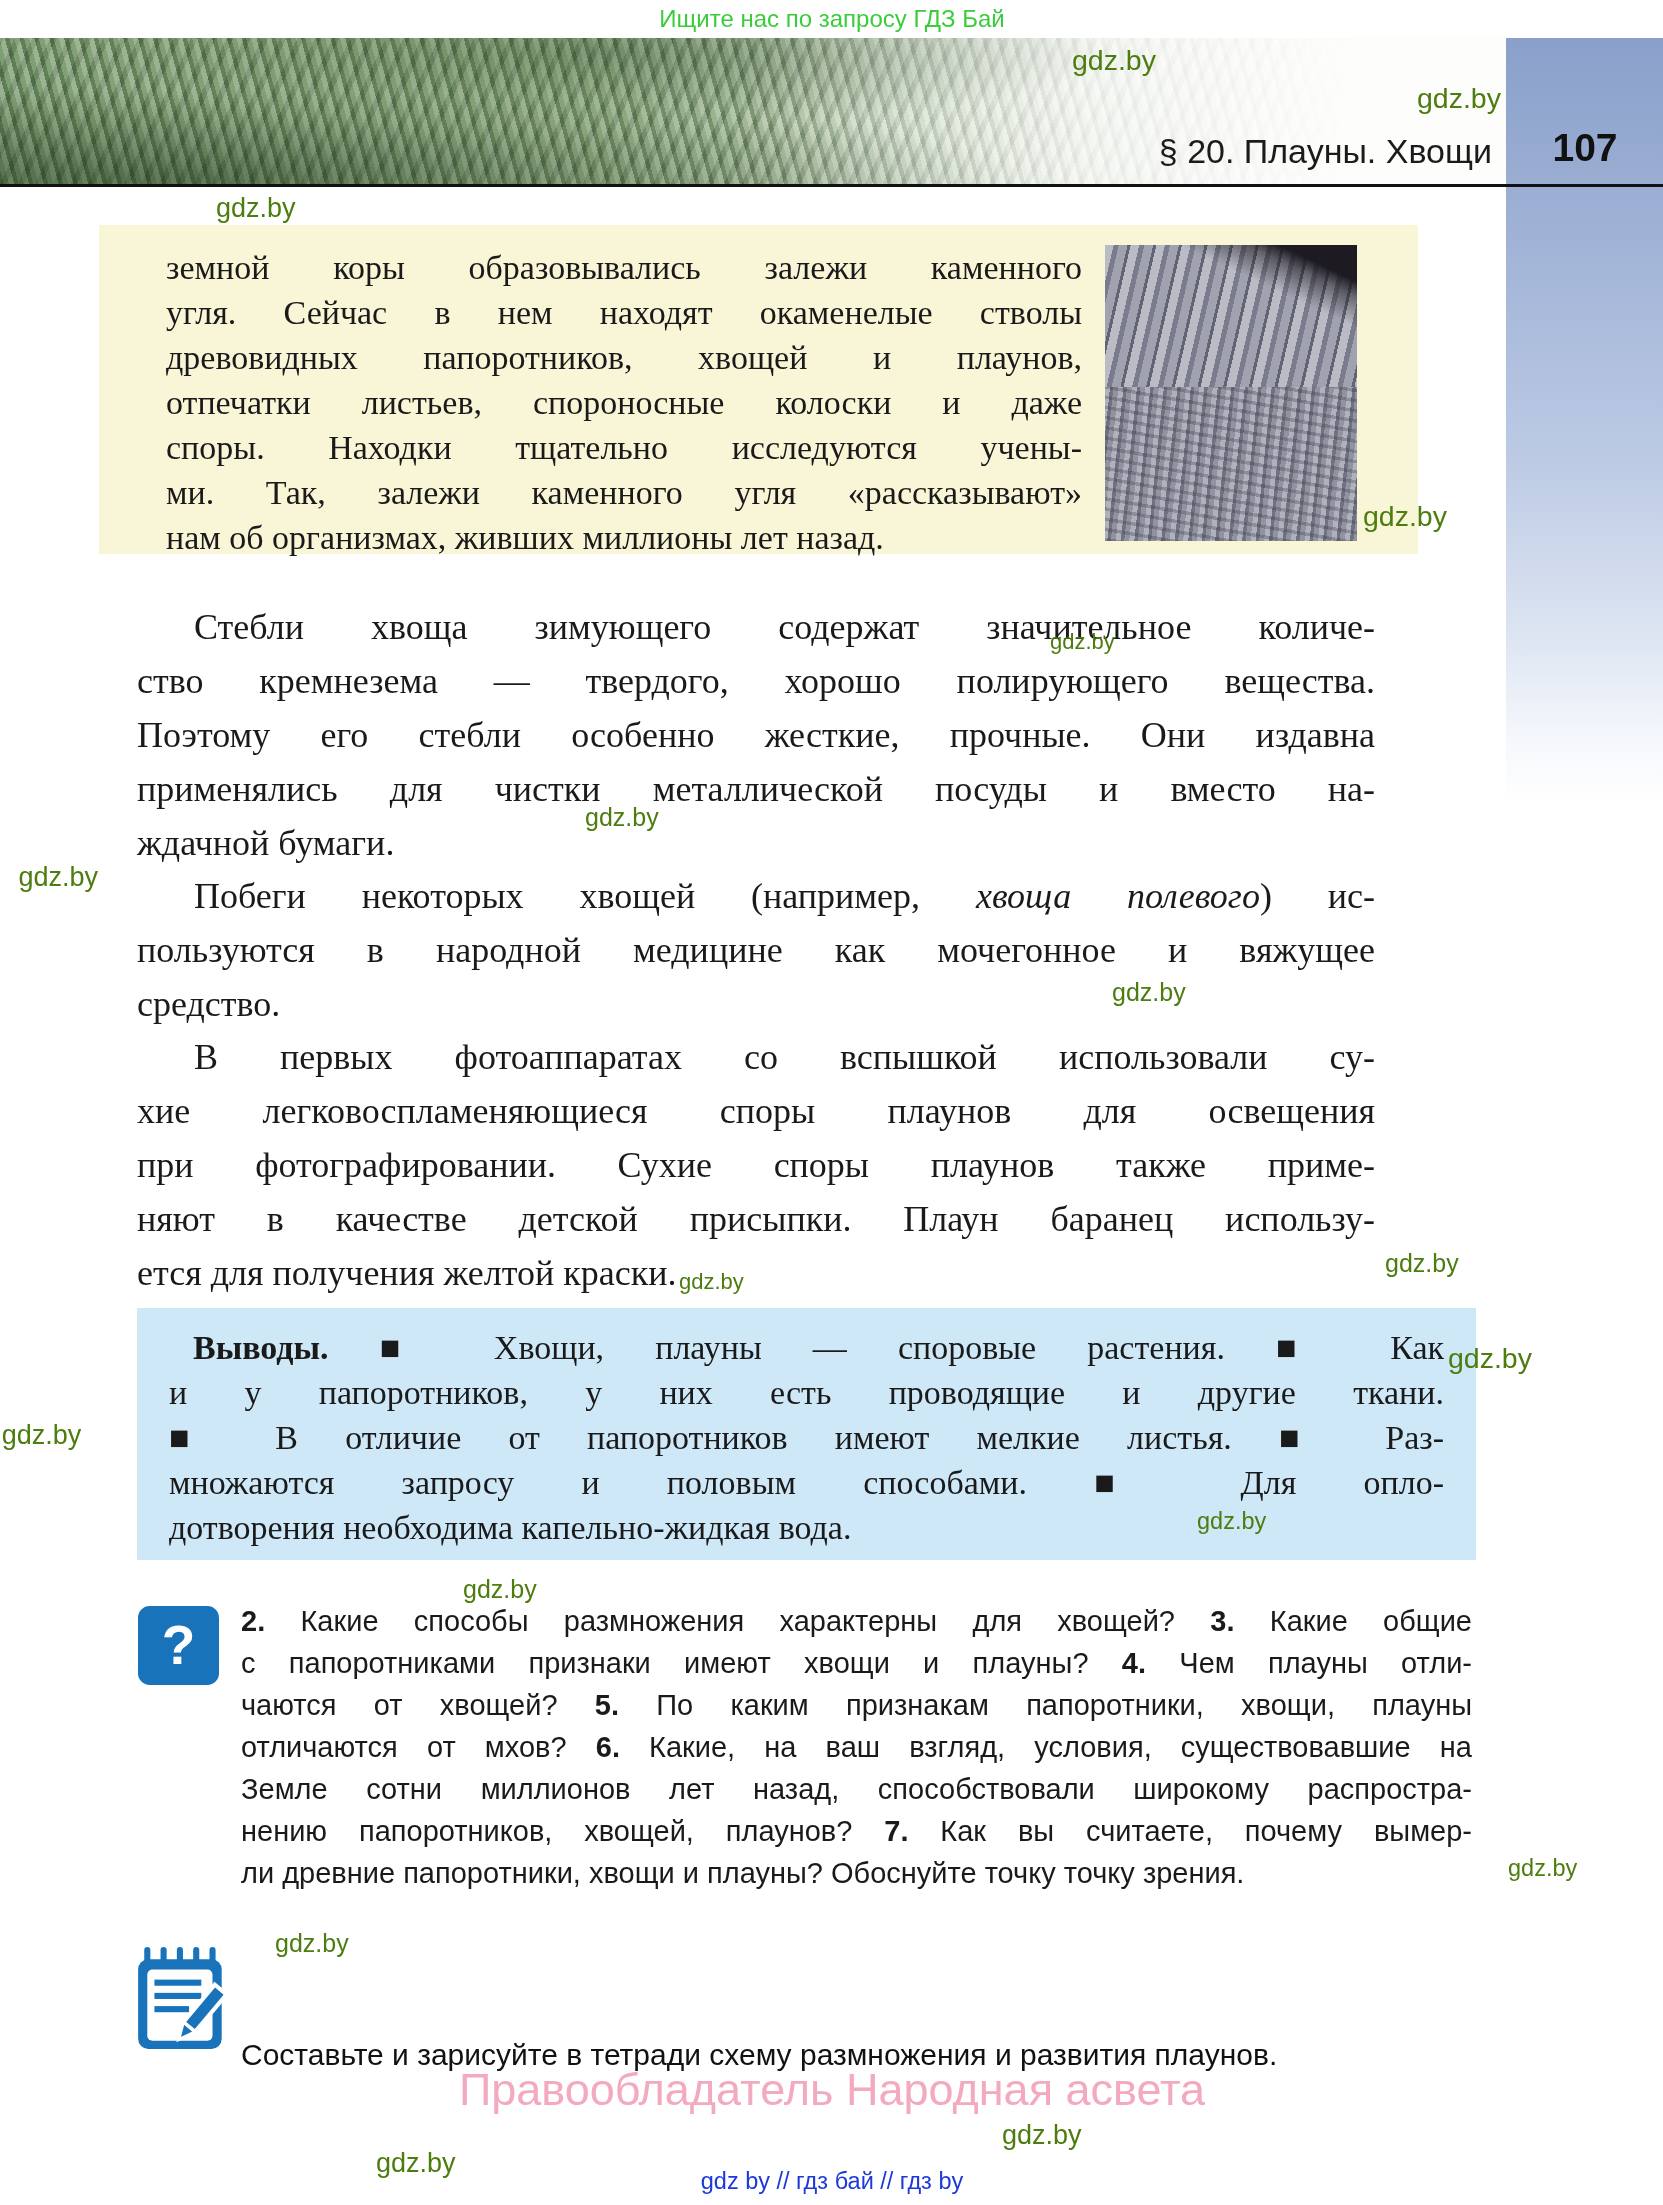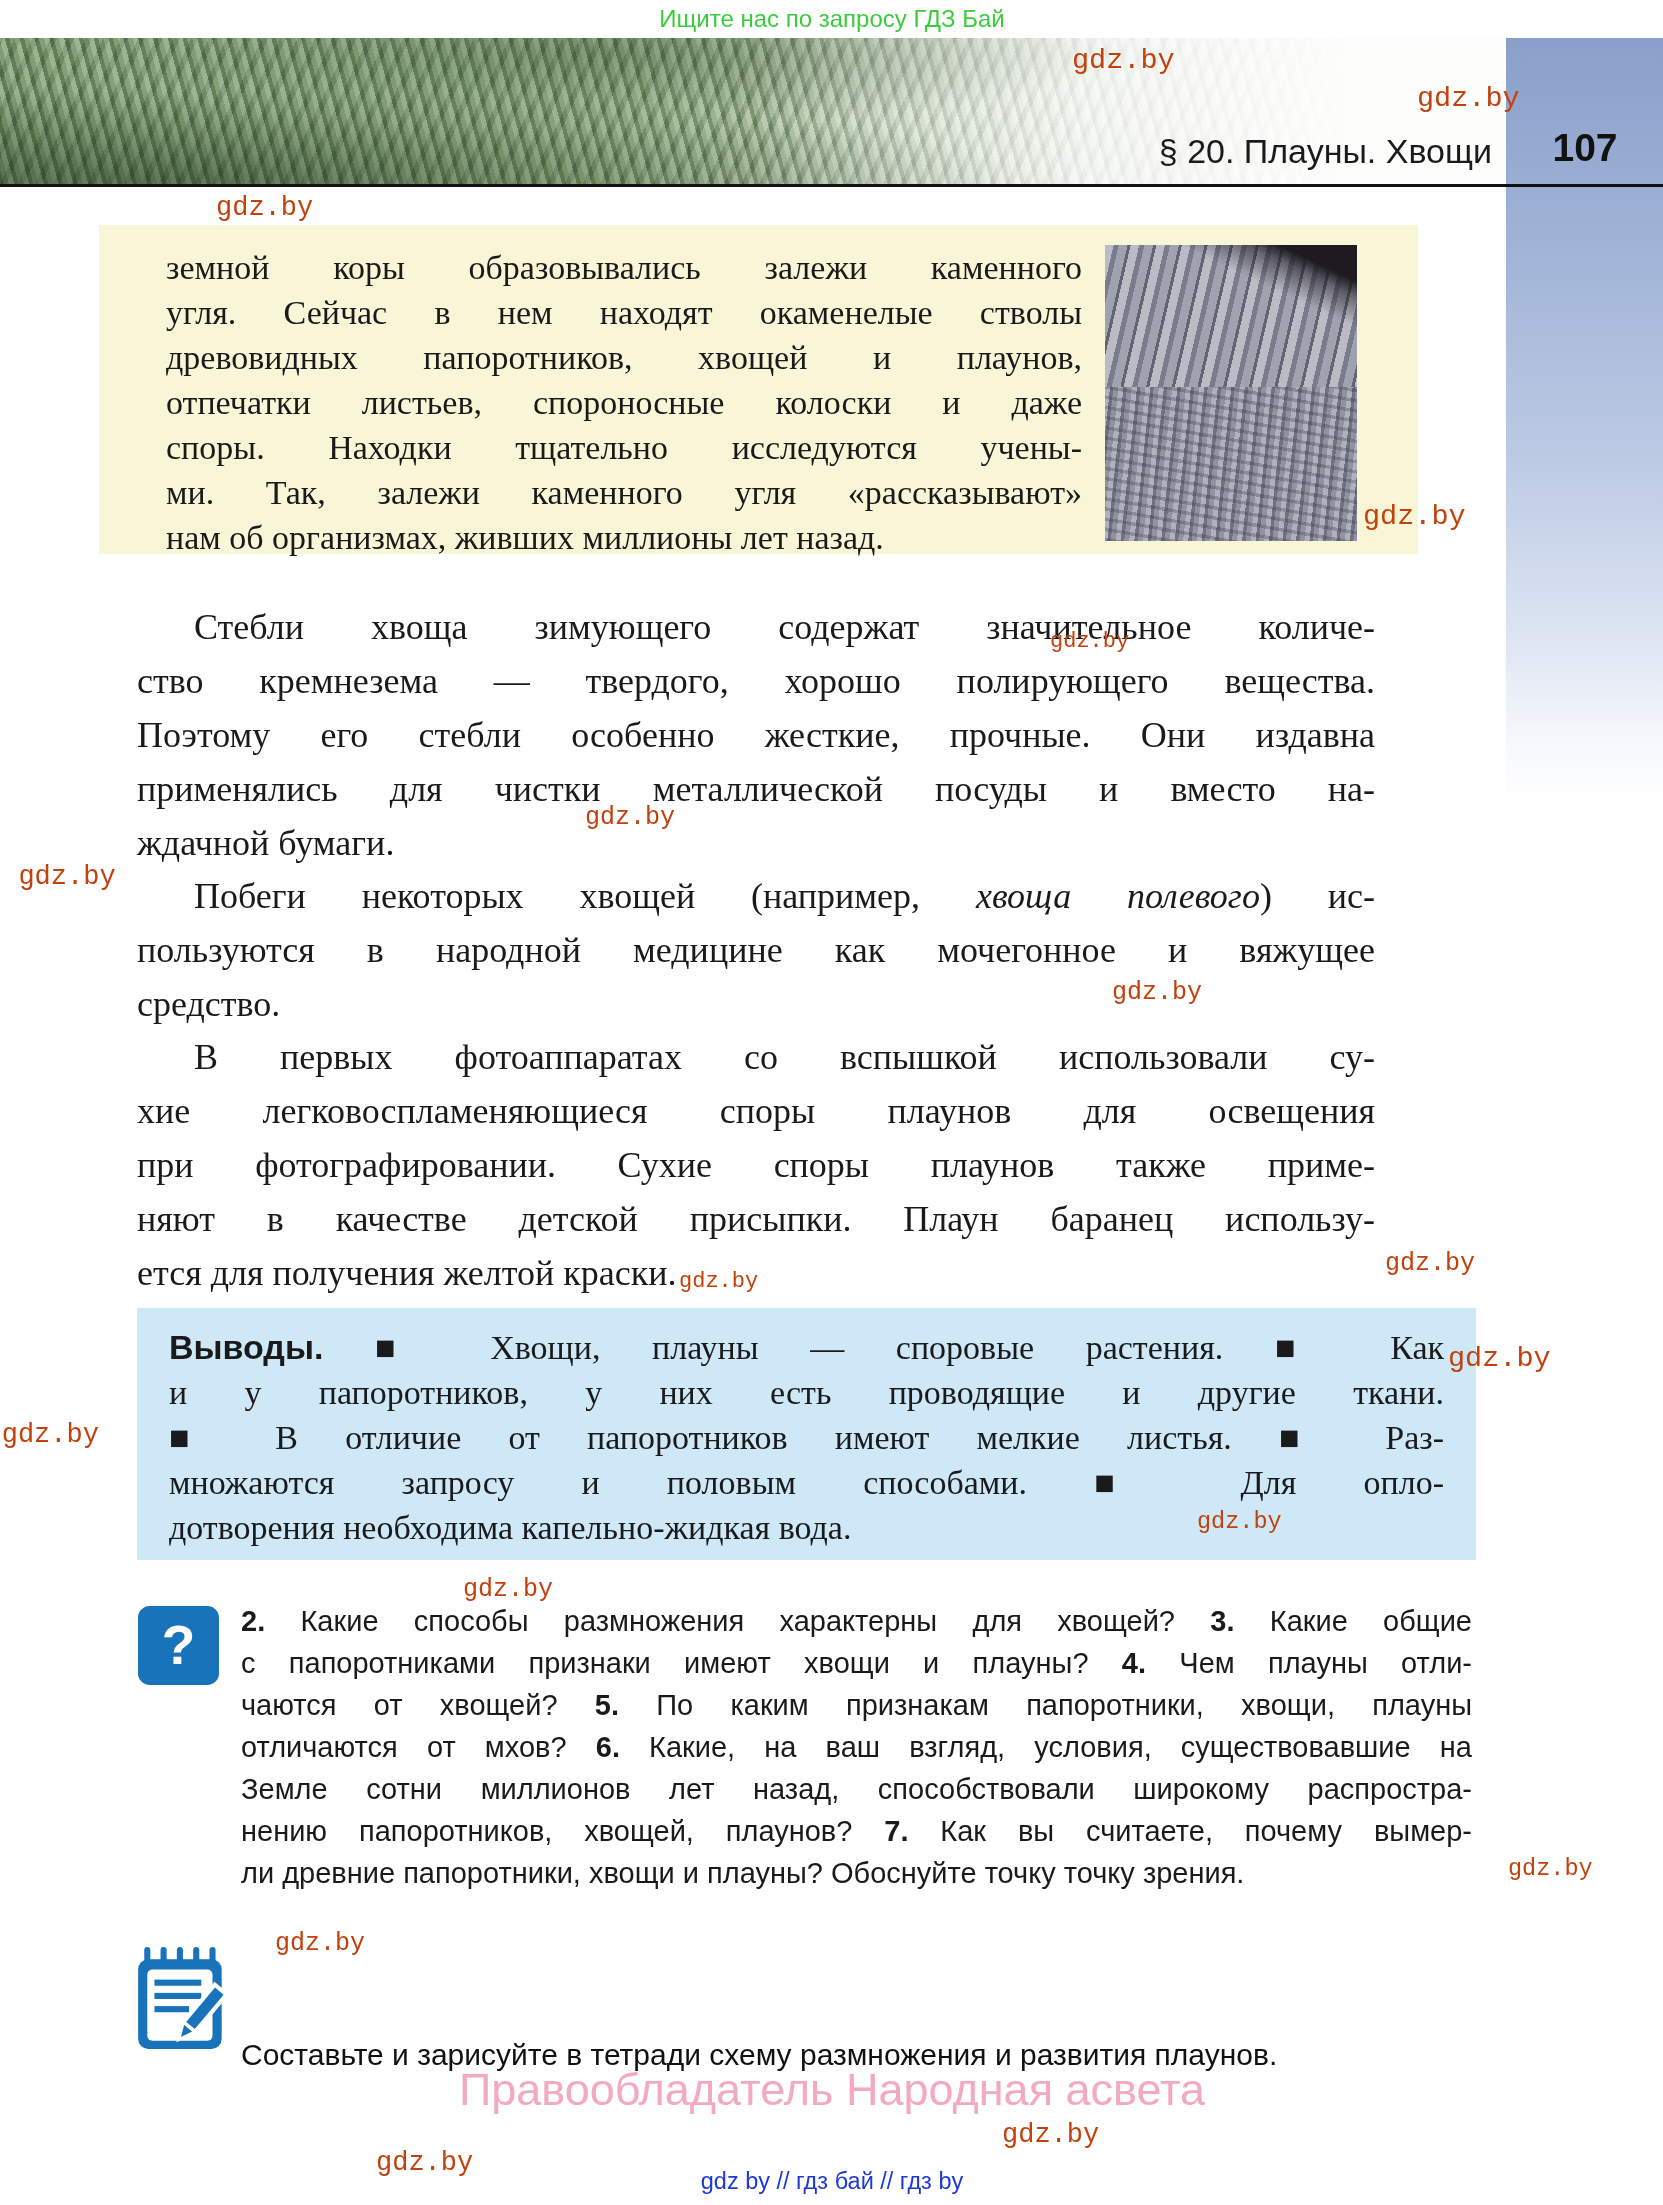--- a/index.html
+++ b/index.html
@@ -45,38 +45,38 @@
   .para{position:absolute;left:137px;width:1238px;font-size:36px;}
   .para .jline{line-height:54px;}
   #para1{top:600px;} #para2{top:869px;} #para3{top:1030px;}
   
   .jline{text-align:justify;text-align-last:justify;white-space:normal;}
   .jline.jlast{text-align-last:left;}
   
   .concl{position:absolute;left:137px;top:1308px;width:1339px;height:252px;background:#cee8f8;}
   .concl-text{position:absolute;left:32px;top:17px;width:1275px;font-size:34px;}
   .concl .jline{line-height:45px;}
-  .bsans{font-family:Liberation Sans, sans-serif;font-weight:bold;}
+  .bsans{font-family:Liberation Serif, serif;font-weight:bold;margin-left:24px;}
   
   .qicon{position:absolute;left:138px;top:1606px;width:81px;height:79px;border-radius:11.7px;
     background:#1873ba;display:flex;align-items:center;justify-content:center;}
   .qicon span{font-family:"Liberation Sans",sans-serif;font-weight:bold;font-size:55px;color:#fff;line-height:1;}
   .check{position:absolute;left:241px;top:1600px;width:1231px;
     font-family:"Liberation Sans",sans-serif;font-size:29px;}
   .check .jline{line-height:42px;}
   .nbicon{position:absolute;left:134px;top:1947px;width:102px;height:107px;}
   .task{position:absolute;left:241px;top:1994px;width:1231px;
     font-family:"Liberation Sans",sans-serif;font-size:30px;color:#111;margin-top:44px;}
   
   .copyright{position:absolute;left:0;right:0;top:2064px;text-align:center;
     font-family:"Liberation Sans",sans-serif;font-size:45px;color:#f3aabe;}
   .flinks{position:absolute;left:0;right:0;top:2168px;text-align:center;
     font-family:"Liberation Sans",sans-serif;font-size:23.5px;color:#1d39d8;}
   
-  .wm{position:absolute;font-family:Liberation Mono, monospace;color:#c2410c;white-space:nowrap;}
+  .wm{position:absolute;font-family:Liberation Sans, sans-serif;color:#4d7c0f;white-space:nowrap;}
 </style>
 </head>
 <body>
 
 <div id="page">
 
   <div class="promo">Ищите нас по запросу ГДЗ Бай</div>
 
   <div class="banner"></div>
   <div class="blue-band"></div>

